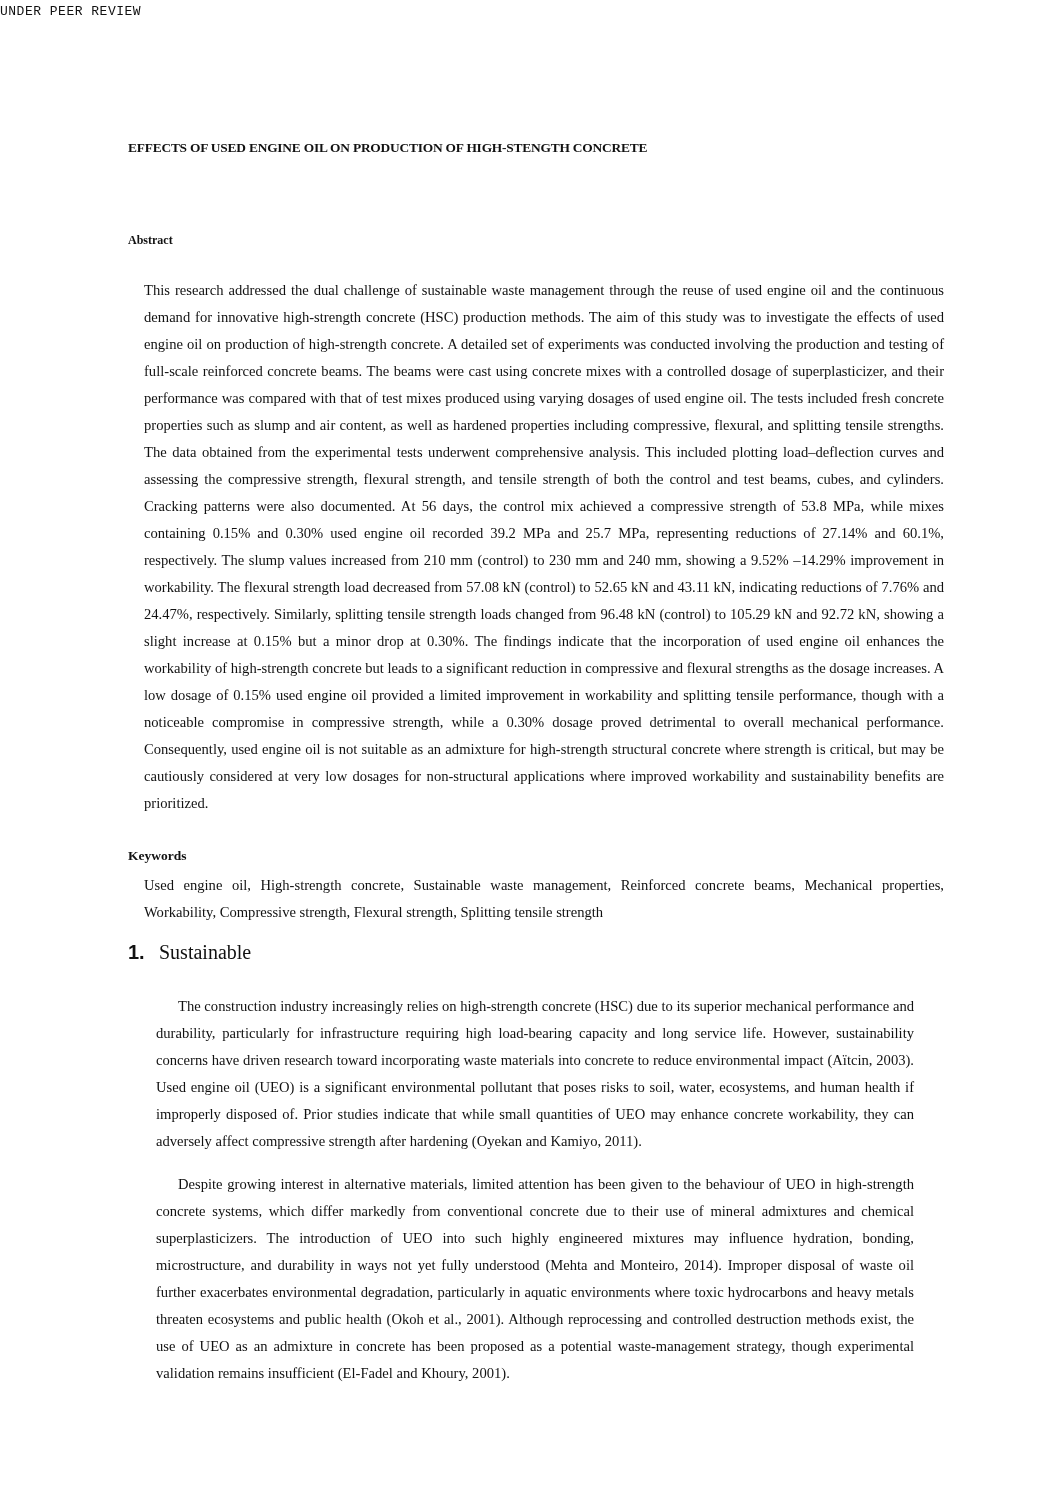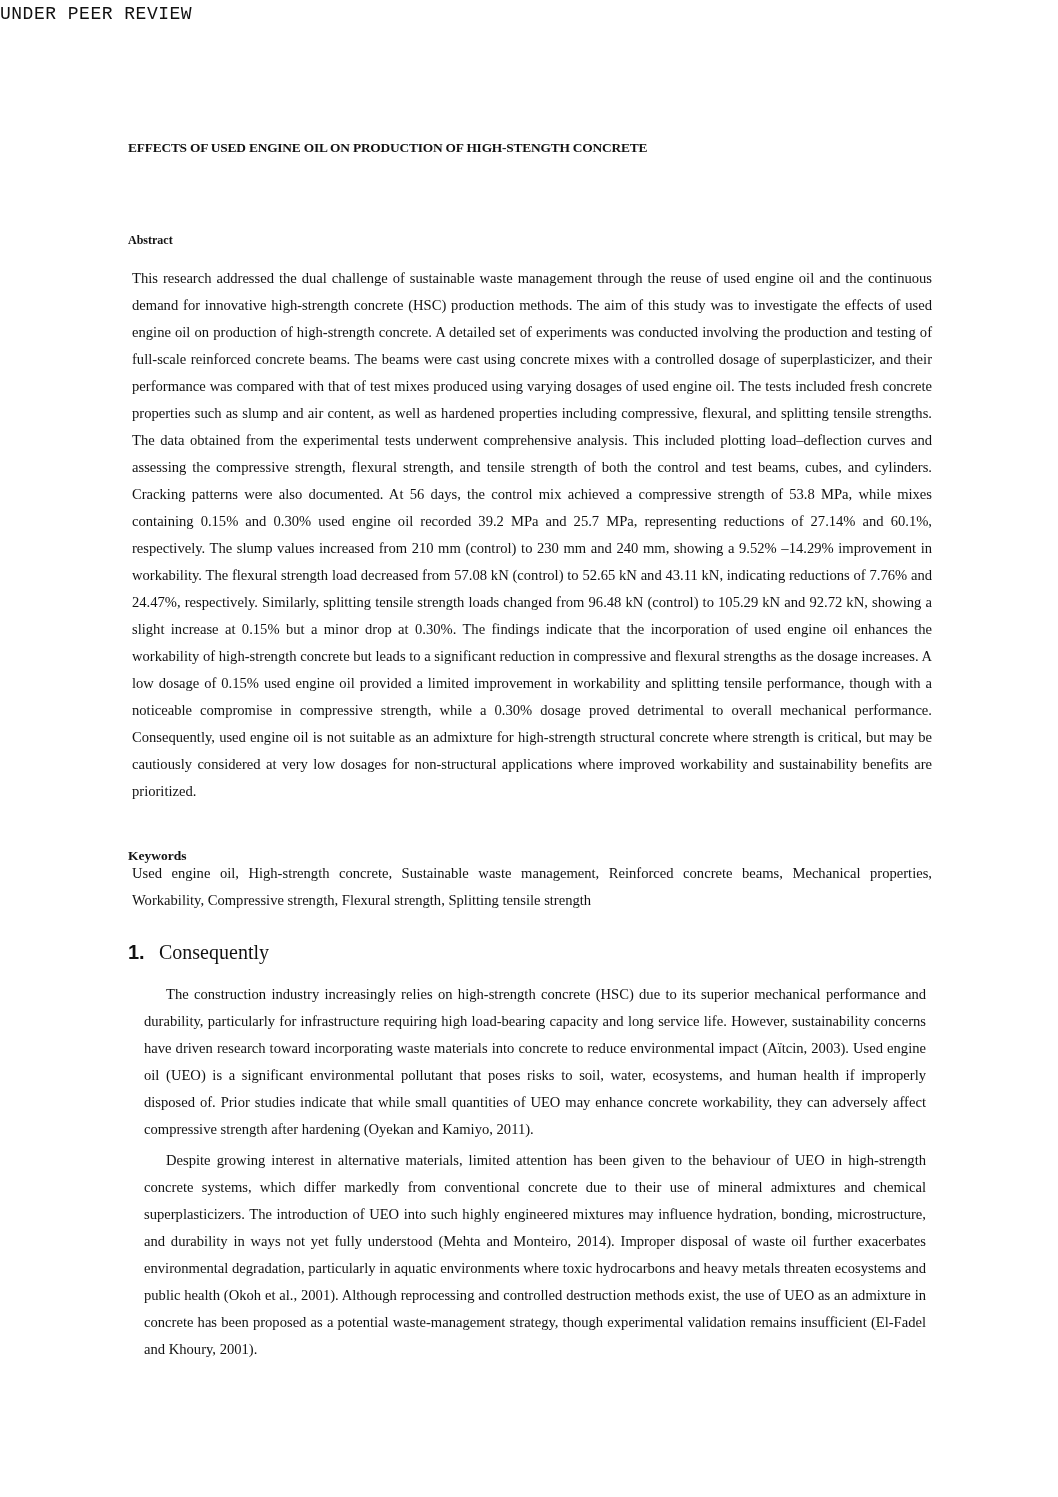--- a/index.html
+++ b/index.html
@@ -12,21 +12,21 @@
       height: 1497px;
       position: relative;
       overflow: hidden;
       color: #111111;
     }
     .watermark {
       position: absolute;
       left: 0;
       top: 4px;
       font-family: "Liberation Mono", "DejaVu Sans Mono", monospace;
-      font-size: 18px;
+      font-size: 13px;
       letter-spacing: 0.5px;
       color: #111;
     }
     .page {
       position: absolute;
       left: 128px;
       top: 0;
       width: 800px;
     }
     .title {
@@ -45,21 +45,21 @@
       left: 0;
       font-family: "Liberation Serif", "DejaVu Serif", serif;
       font-weight: bold;
       font-size: 12px;
     }
     .body-text {
       font-family: "Liberation Serif", "DejaVu Serif", serif;
       font-size: 14.6px;
       line-height: 27px;
       text-align: justify;
-      margin: 4px;
+      margin: 16px;
     }
     .abstract-text {
       position: absolute;
       top: 261px;
       left: 0;
       width: 800px;
     }
     .keywords-heading {
       position: absolute;
       top: 833px;
@@ -110,20 +110,20 @@
 <div class="page">
   <div class="title">EFFECTS OF USED ENGINE OIL ON PRODUCTION OF HIGH-STENGTH CONCRETE</div>
 
   <div class="abstract-heading">Abstract</div>
   <p class="body-text abstract-text">This research addressed the dual challenge of sustainable waste management through the reuse of used engine oil and the continuous demand for innovative high-strength concrete (HSC) production methods. The aim of this study was to investigate the effects of used engine oil on production of high-strength concrete. A detailed set of experiments was conducted involving the production and testing of full-scale reinforced concrete beams. The beams were cast using concrete mixes with a controlled dosage of superplasticizer, and their performance was compared with that of test mixes produced using varying dosages of used engine oil. The tests included fresh concrete properties such as slump and air content, as well as hardened properties including compressive, flexural, and splitting tensile strengths. The data obtained from the experimental tests underwent comprehensive analysis. This included plotting load–deflection curves and assessing the compressive strength, flexural strength, and tensile strength of both the control and test beams, cubes, and cylinders. Cracking patterns were also documented. At 56 days, the control mix achieved a compressive strength of 53.8 MPa, while mixes containing 0.15% and 0.30% used engine oil recorded 39.2 MPa and 25.7 MPa, representing reductions of 27.14% and 60.1%, respectively. The slump values increased from 210 mm (control) to 230 mm and 240 mm, showing a 9.52% –14.29% improvement in workability. The flexural strength load decreased from 57.08 kN (control) to 52.65 kN and 43.11 kN, indicating reductions of 7.76% and 24.47%, respectively. Similarly, splitting tensile strength loads changed from 96.48 kN (control) to 105.29 kN and 92.72 kN, showing a slight increase at 0.15% but a minor drop at 0.30%. The findings indicate that the incorporation of used engine oil enhances the workability of high-strength concrete but leads to a significant reduction in compressive and flexural strengths as the dosage increases. A low dosage of 0.15% used engine oil provided a limited improvement in workability and splitting tensile performance, though with a noticeable compromise in compressive strength, while a 0.30% dosage proved detrimental to overall mechanical performance. Consequently, used engine oil is not suitable as an admixture for high-strength structural concrete where strength is critical, but may be cautiously considered at very low dosages for non-structural applications where improved workability and sustainability benefits are prioritized.</p>
 
   <div class="keywords-heading">Keywords</div>
   <p class="body-text keywords-text">Used engine oil, High-strength concrete, Sustainable waste management, Reinforced concrete beams, Mechanical properties, Workability, Compressive strength, Flexural strength, Splitting tensile strength</p>
 
   <div class="section-heading">
-    <span class="section-number">1.</span><span class="section-title">Consequently</span>
+    <span class="section-number">1.</span><span class="section-title">Sustainable</span>
   </div>
 
   <div class="intro">
     <p class="body-text">The construction industry increasingly relies on high-strength concrete (HSC) due to its superior mechanical performance and durability, particularly for infrastructure requiring high load-bearing capacity and long service life. However, sustainability concerns have driven research toward incorporating waste materials into concrete to reduce environmental impact (Aïtcin, 2003). Used engine oil (UEO) is a significant environmental pollutant that poses risks to soil, water, ecosystems, and human health if improperly disposed of. Prior studies indicate that while small quantities of UEO may enhance concrete workability, they can adversely affect compressive strength after hardening (Oyekan and Kamiyo, 2011).</p>
     <p class="body-text">Despite growing interest in alternative materials, limited attention has been given to the behaviour of UEO in high-strength concrete systems, which differ markedly from conventional concrete due to their use of mineral admixtures and chemical superplasticizers. The introduction of UEO into such highly engineered mixtures may influence hydration, bonding, microstructure, and durability in ways not yet fully understood (Mehta and Monteiro, 2014). Improper disposal of waste oil further exacerbates environmental degradation, particularly in aquatic environments where toxic hydrocarbons and heavy metals threaten ecosystems and public health (Okoh et al., 2001). Although reprocessing and controlled destruction methods exist, the use of UEO as an admixture in concrete has been proposed as a potential waste-management strategy, though experimental validation remains insufficient (El-Fadel and Khoury, 2001).</p>
   </div>
 </div>
 
 </body></html>

